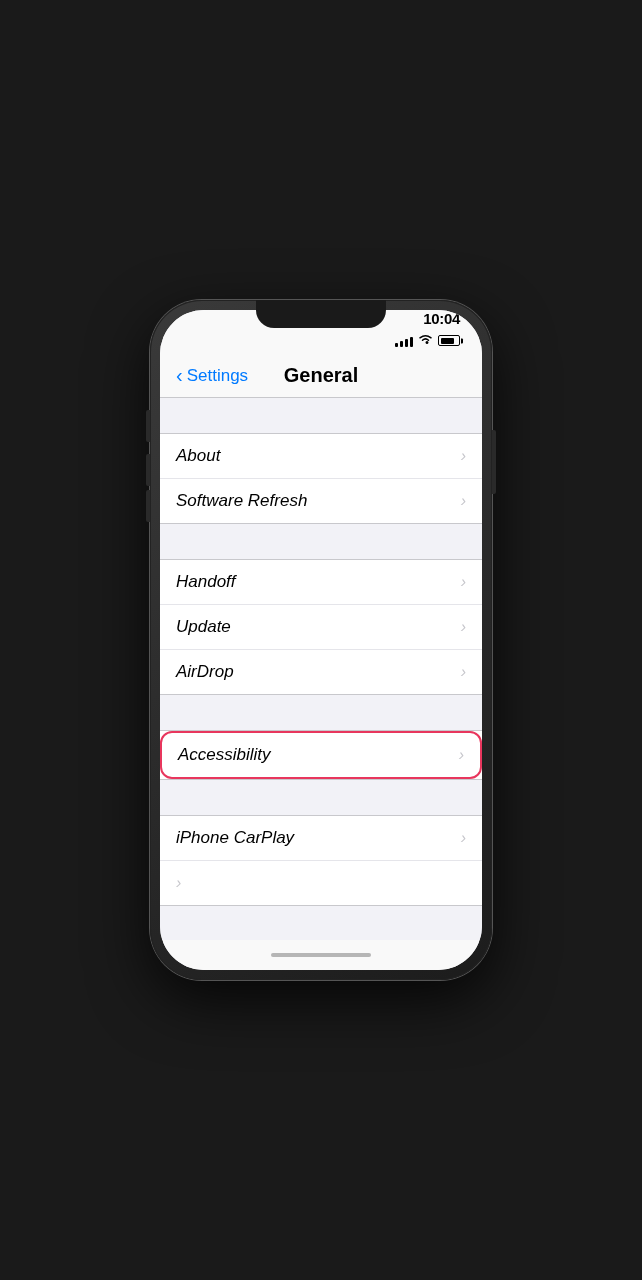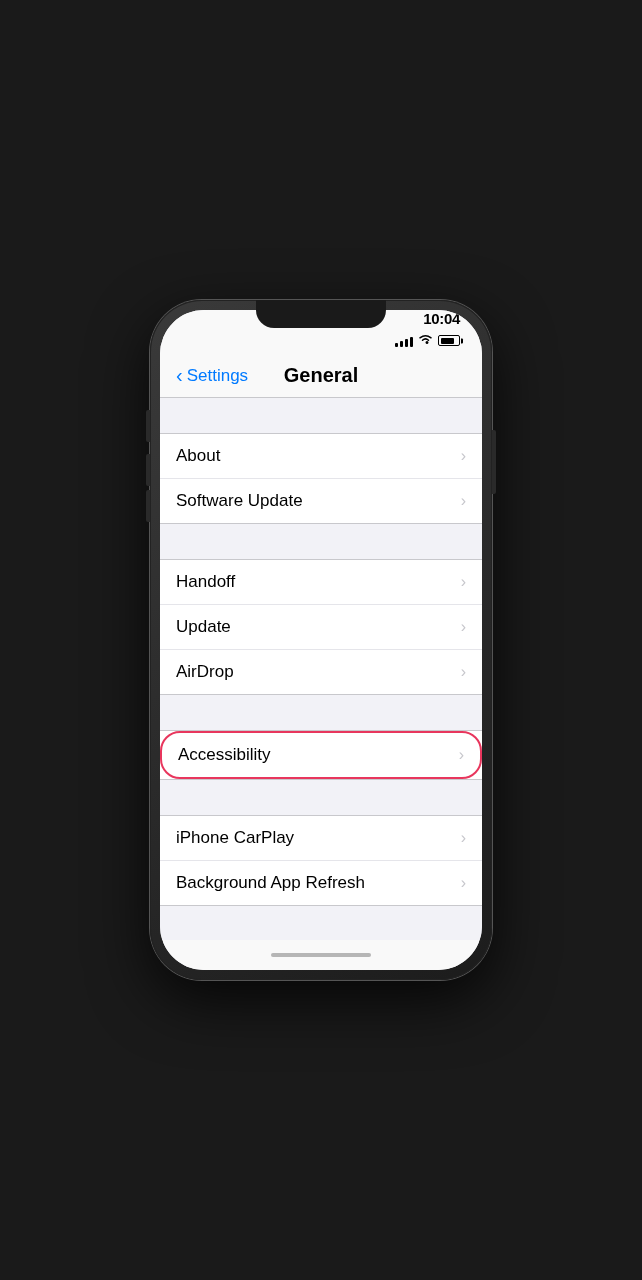--- a/index.html
+++ b/index.html
@@ -188,40 +188,41 @@
 
     .section-gap {
       height: 35px;
       background: #f2f2f7;
     }
 
     .settings-group {
       background: #fff;
       border-top: 0.5px solid #c8c8cc;
       border-bottom: 0.5px solid #c8c8cc;
+      font-style: italic;
     }
 
     .settings-row {
       display: flex;
       align-items: center;
       justify-content: space-between;
       padding: 12px 16px;
       background: #fff;
       border-bottom: 0.5px solid #e5e5ea;
       min-height: 44px;
       position: relative;
     }
 
     .settings-row:last-child {
       border-bottom: none;
     }
 
     .settings-row.highlighted {
       border: 2px solid #e8365d;
-      border-radius: 20px;
+      border-radius: 12px;
       margin: 0;
       position: relative;
       z-index: 2;
     }
 
     .row-label {
       font-size: 17px;
       color: #000;
       font-weight: 400;
     }
@@ -289,21 +290,21 @@
     <div class="content">
 
       <div class="section-gap"></div>
 
       <div class="settings-group">
         <div class="settings-row">
           <span class="row-label">About</span>
           <span class="row-chevron">›</span>
         </div>
         <div class="settings-row">
-          <span class="row-label">Software Update</span>
+          <span class="row-label">Software Refresh</span>
           <span class="row-chevron">›</span>
         </div>
       </div>
 
       <div class="section-gap"></div>
 
       <div class="settings-group">
         <div class="settings-row">
           <span class="row-label">Handoff</span>
           <span class="row-chevron">›</span>
@@ -328,21 +329,20 @@
       </div>
 
       <div class="section-gap"></div>
 
       <div class="settings-group">
         <div class="settings-row">
           <span class="row-label">iPhone CarPlay</span>
           <span class="row-chevron">›</span>
         </div>
         <div class="settings-row">
-          <span class="row-label">Background App Refresh</span>
           <span class="row-chevron">›</span>
         </div>
       </div>
 
       <div class="section-gap"></div>
 
       <div class="settings-group">
         <div class="settings-row">
           
           

